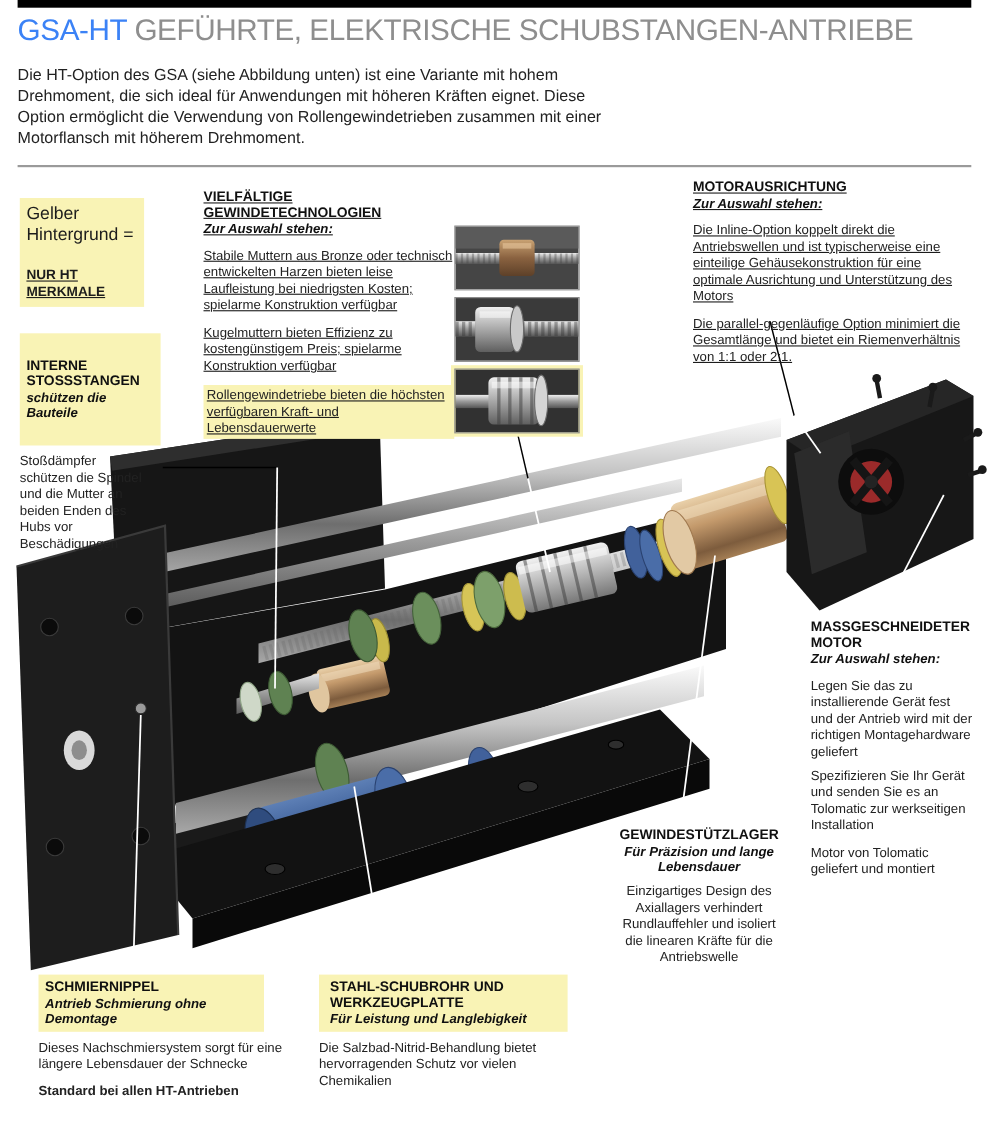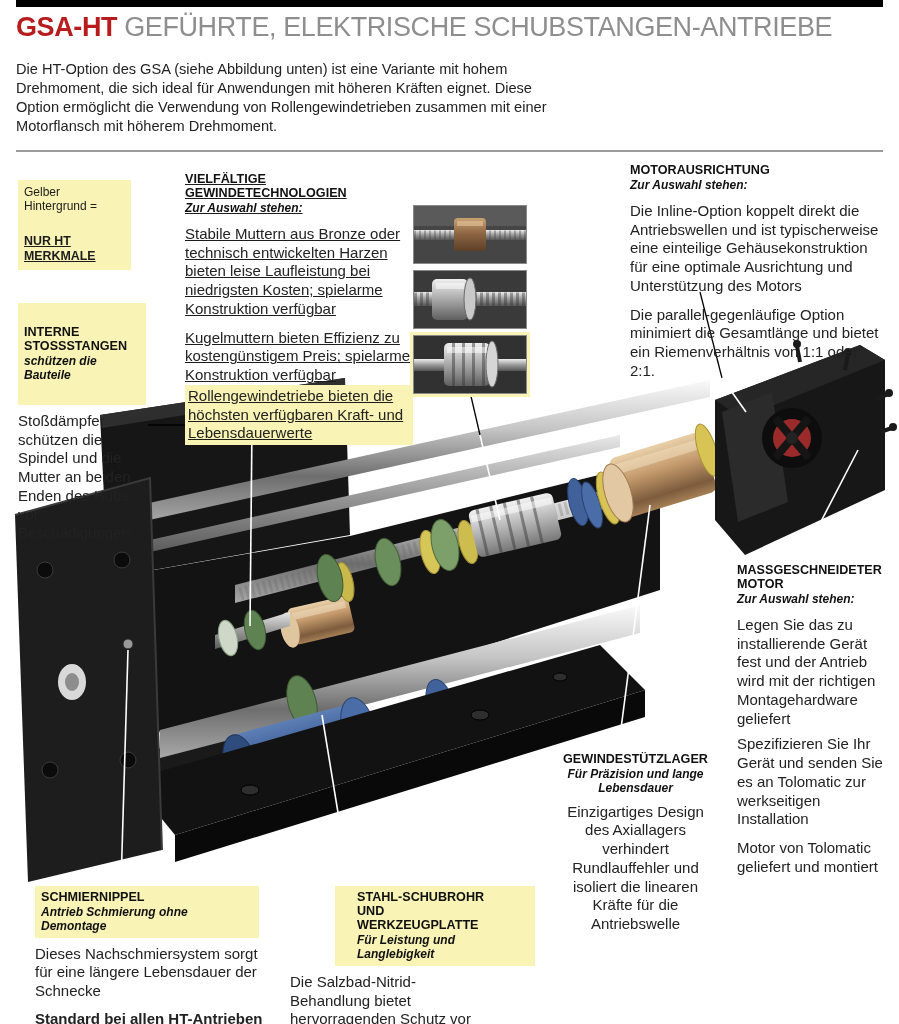--- a/index.html
+++ b/index.html
@@ -1,28 +1,28 @@
 <!DOCTYPE html>
 <html><head>
 <meta charset="utf-8">
 <style>
   html,body { margin:0; padding:0; background:#fff; }
   .page { position:relative; width:899px; height:1024px; background:#fff; overflow:hidden;
           font-family:"Liberation Sans", sans-serif; color:#1c1c1c; }
   .topbar { position:absolute; left:16px; right:16px; top:0; height:7px; background:#000; }
   .hdr { position:absolute; left:16px; top:12px; font-size:27px; letter-spacing:-0.4px; white-space:nowrap; }
-  .hdr .prod { font-weight:bold; color:#b91c1c; }
+  .hdr .prod { font-weight:normal; color:#3b82f6; }
   .hdr .rest { color:#8e8e8e; }
   .intro { position:absolute; left:16px; top:60px; width:540px; font-size:14.6px; line-height:1.3; color:#222; }
   .divider { position:absolute; left:16px; right:16px; top:150px; border-top:2px solid #9a9a9a; }
 
   .co { position:absolute; z-index:3; }
   .co-title { font-weight:bold; font-size:12.6px; line-height:1.12; color:#101010; }
   .co-sub { font-weight:bold; font-style:italic; font-size:12px; line-height:1.15; margin-top:2px; color:#101010; }
-  .co-body { font-size:15px; line-height:1.25; margin-top:7px; color:#222; }
+  .co-body { font-size:12px; line-height:1.25; margin-top:7px; color:#222; }
   .pre { white-space:pre-line; }
   .ybox { background:#f9f3b5; padding:5px 7px 6px 6px; }
   .hl-item { background:#f9f3b5; padding:2px 3px; }
 
   .photo-col { position:absolute; left:413px; top:205px; z-index:3; }
   .photo { width:112px; height:57px; border:1px solid #8a8a8a; display:block; }
   .photo-gap { height:6px; }
   .photo-wrap-hl { background:#f9f3b5; padding:3px; margin:-3px; }
 
   .illu { position:absolute; left:0; top:150px; width:899px; height:760px; z-index:1; }
@@ -180,32 +180,32 @@
       <line x1="700" y1="142" x2="722" y2="228" stroke="#000" stroke-width="1.3"></line>
       <line x1="722" y1="228" x2="746" y2="262" stroke="#fff" stroke-width="1.6"></line>
       <line x1="800" y1="412" x2="858" y2="300" stroke="#fff" stroke-width="1.6"></line>
       <line x1="618" y1="602" x2="650" y2="355" stroke="#fff" stroke-width="1.6"></line>
       <line x1="121" y1="735" x2="128" y2="500" stroke="#fff" stroke-width="1.6"></line>
       <line x1="350" y1="736" x2="322" y2="565" stroke="#fff" stroke-width="1.6"></line>
     </g>
   </svg>
 
   <div class="co ybox" style="left:18px; top:180px; width:100px;">
-    <div class="pre" style="font-size:12px; line-height:1.2;">Gelber
+    <div class="pre" style="font-size:16px; line-height:1.2;">Gelber
 Hintergrund =</div>
     <div class="pre" style="font-size:12.4px; line-height:1.2; font-weight:bold; margin-top:20px;text-decoration:underline;">NUR HT
 MERKMALE</div>
   </div>
 
   <div class="co" style="left:185px; top:172px; width:228px;text-decoration:underline;">
     <div class="co-title">VIELFÄLTIGE GEWINDETECHNOLOGIEN</div>
     <div class="co-sub">Zur Auswahl stehen:</div>
     <div class="co-body" style="margin-top:9px;">Stabile Muttern aus Bronze oder technisch entwickelten Harzen bieten leise Laufleistung bei niedrigsten Kosten; spielarme Konstruktion verfügbar</div>
     <div class="co-body" style="margin-top:10px;">Kugelmuttern bieten Effizienz zu kostengünstigem Preis; spielarme Konstruktion verfügbar</div>
-    <div class="co-body hl-item" style="margin-top:0;">Rollengewindetriebe bieten die höchsten verfügbaren Kraft- und Lebensdauerwerte</div>
+    <div class="co-body hl-item" style="margin-top:10px;">Rollengewindetriebe bieten die höchsten verfügbaren Kraft- und Lebensdauerwerte</div>
   </div>
 
   <div class="photo-col">
     <svg class="photo" viewBox="0 0 112 57">
       <defs>
         <linearGradient id="pRod" x1="0" y1="0" x2="0" y2="1">
             <stop offset="0" stop-color="#eee"></stop>
             <stop offset="0.5" stop-color="#999"></stop>
             <stop offset="1" stop-color="#555"></stop>
           </linearGradient>
@@ -247,21 +247,21 @@
         <rect x="38" y="7" width="3" height="43" fill="#3c3c3c" opacity="0.5"></rect>
         <rect x="48" y="7" width="3" height="43" fill="#3c3c3c" opacity="0.5"></rect>
         <rect x="58" y="7" width="3" height="43" fill="#3c3c3c" opacity="0.5"></rect>
         <rect x="68" y="7" width="3" height="43" fill="#3c3c3c" opacity="0.5"></rect>
         <ellipse cx="78" cy="28" rx="6" ry="23" fill="#d5d5d5" stroke="#6a6a6a"></ellipse>
         <rect x="33" y="11" width="40" height="6" fill="#fff" opacity="0.5"></rect>
       </svg>
     </div>
   </div>
 
-  <div class="co" style="left:630px; top:163px; width:255px;">
+  <div class="co" style="left:630px; top:163px; width:255px;text-decoration:underline;">
     <div class="co-title">MOTORAUSRICHTUNG</div>
     <div class="co-sub">Zur Auswahl stehen:</div>
     <div class="co-body" style="margin-top:9px;">Die Inline-Option koppelt direkt die Antriebswellen und ist typischerweise eine einteilige Gehäusekonstruktion für eine optimale Ausrichtung und Unterstützung des Motors</div>
     <div class="co-body" style="margin-top:10px;">Die parallel-gegenläufige Option minimiert die Gesamtlänge und bietet ein Riemenverhältnis von 1:1 oder 2:1.</div>
   </div>
 
   <div class="co" style="left:18px; top:303px; width:128px;">
     <div class="ybox" style="padding:22px 6px;">
       <div class="co-title pre">INTERNE
 STOSSSTANGEN</div>
@@ -279,30 +279,30 @@
     <div class="co-body" style="margin-top:10px;">Motor von Tolomatic geliefert und montiert</div>
   </div>
 
   <div class="co" style="left:558px; top:752px; width:155px;text-align:center;">
     <div class="co-title">GEWINDESTÜTZLAGER</div>
     <div class="co-sub">Für Präzision und lange Lebensdauer</div>
     <div class="co-body">Einzigartiges Design des Axiallagers verhindert Rundlauffehler und isoliert die linearen Kräfte für die Antriebswelle</div>
   </div>
 
   <div class="co" style="left:35px; top:886px; width:240px;">
-    <div class="ybox" style="padding:4px 6px; width:224px; box-sizing:border-box;">
+    <div class="ybox" style="padding:4px 6px; width:205px; box-sizing:border-box;">
       <div class="co-title">SCHMIERNIPPEL</div>
       <div class="co-sub">Antrieb Schmierung ohne Demontage</div>
     </div>
     <div class="co-body">Dieses Nachschmiersystem sorgt für eine längere Lebensdauer der Schnecke</div>
     <div class="co-body" style="margin-top:9px;font-weight:bold;">Standard bei allen HT-Antrieben</div>
   </div>
 
   <div class="co" style="left:290px; top:886px; width:205px;">
-    <div class="ybox" style="padding:4px 22px; width:200px; box-sizing:border-box;margin-left:45px;">
+    <div class="ybox" style="padding:4px 10px; width:226px; box-sizing:border-box;">
       <div class="co-title pre">STAHL-SCHUBROHR UND
 WERKZEUGPLATTE</div>
       <div class="co-sub">Für Leistung und Langlebigkeit</div>
     </div>
     <div class="co-body">Die Salzbad-Nitrid-Behandlung bietet hervorragenden Schutz vor vielen Chemikalien</div>
   </div>
 
 </div>
 
 </body></html>

